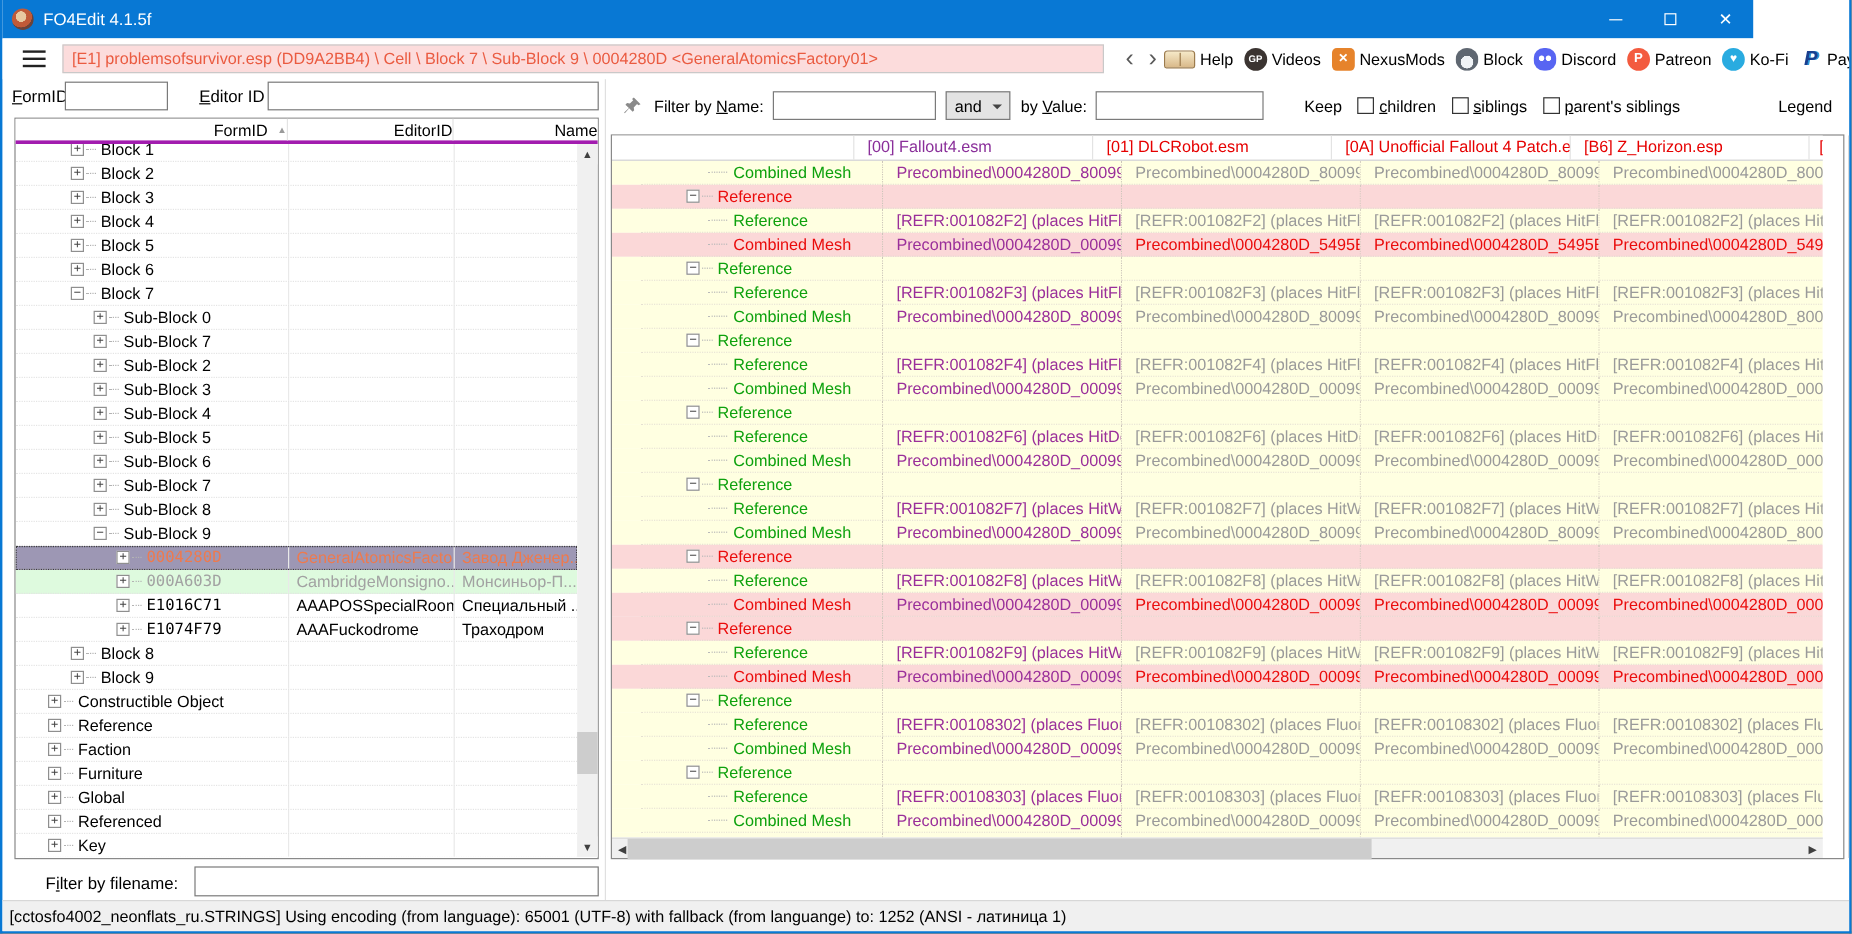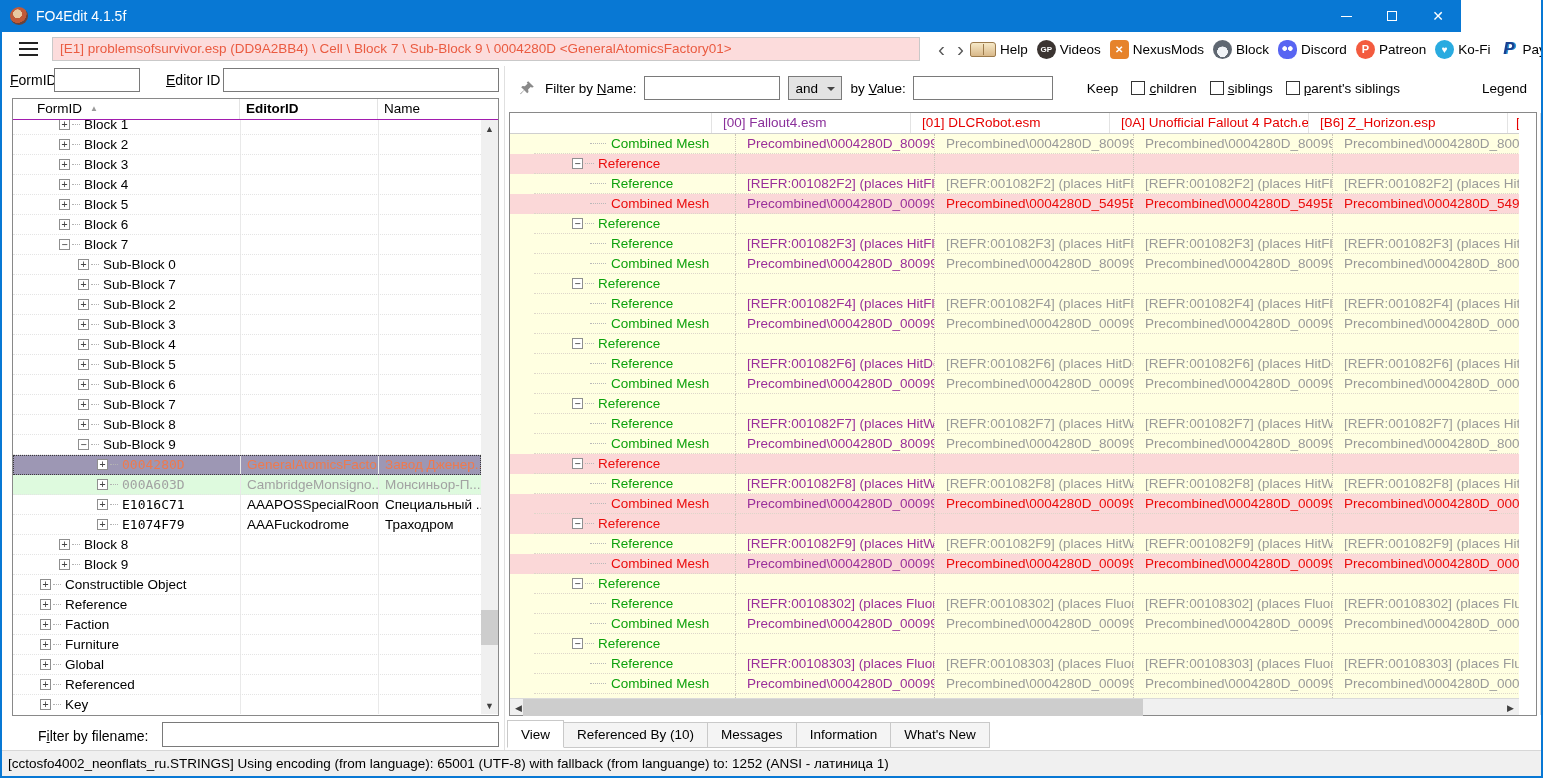--- a/index.html
+++ b/index.html
@@ -51,24 +51,24 @@
   .ic-paypal:after{content:"P";}
   
   .idrow-label{position:absolute;font-size:14px;}
   #formid-label{left:8px;top:72px;}
   #editorid-label{left:164px;top:72px;}
   .txt{position:absolute;height:24px;border:1px solid #7a7a7a;background:#fff;font-size:13.5px;
     font-family:"Liberation Sans",sans-serif;padding:0 5px;outline:none;}
   #formid-input{left:52px;top:68px;width:86px;}
   #editorid-input{left:221px;top:68px;width:276px;}
   .tree-box{position:absolute;left:10px;top:98px;width:487px;height:618px;border:1px solid #898989;background:#fff;}
-  .tree-header{height:21px;display:flex;border-bottom:1px solid #a21caf;background:#fff;font-size:13.5px;}
+  .tree-header{height:21px;display:flex;border-bottom:3px solid #a21caf;background:#fff;font-size:13.5px;text-align:right;}
   .th-cell{padding:2px 0 0 6px;border-right:1px solid #e3e3e3;overflow:hidden;white-space:nowrap;}
   .th-formid{width:227px;padding-left:24px;}
-  .th-editorid{width:138px;font-weight:bold;}
+  .th-editorid{width:138px;}
   .th-name{flex:1;border-right:none;}
   .sort-arrow{font-size:8px;color:#9a9a9a;margin-left:8px;vertical-align:2px;}
   .tree-viewport{position:absolute;left:0;top:21px;width:468px;height:594px;overflow:hidden;}
   .tree-rows{margin-top:-5px;}
   .trow{height:20px;display:flex;align-items:center;border-bottom:1px dotted #e4e4e4;font-size:13.5px;white-space:nowrap;}
   .tc{overflow:hidden;white-space:nowrap;height:100%;display:flex;align-items:center;}
   .tc0{width:227px;flex:none;}
   .tc1{width:138px;flex:none;border-left:1px solid #e9e9e9;padding-left:6px;}
   .tc2{flex:1;border-left:1px solid #e9e9e9;padding-left:6px;}
   .expander{width:11px;height:11px;flex:none;border:1px solid #8f8f8f;background:#fff;color:#444;
@@ -880,25 +880,18 @@
         <span class="hs-btn hs-r">▶</span>
       </div>
     </div>
     <div class="grid-vscroll">
       <span class="sb-btn sb-up">▲</span>
       <span class="sb-thumb" id="grid-thumb"></span>
       <span class="sb-btn sb-dn">▼</span>
     </div>
   </div>
 
-  <div class="tabsbar" id="tabsbar">
-      <span class="tab active">View</span>
-      <span class="tab">Referenced By (10)</span>
-      <span class="tab">Messages</span>
-      <span class="tab">Information</span>
-      <span class="tab">What's New</span>
-    </div>
 
   <div class="statusbar">
     <span>[cctosfo4002_neonflats_ru.STRINGS] Using encoding (from language): 65001 (UTF-8) with fallback (from languange) to: 1252  (ANSI - латиница 1)</span>
   </div>
 
 </div>
 
 </body></html>

